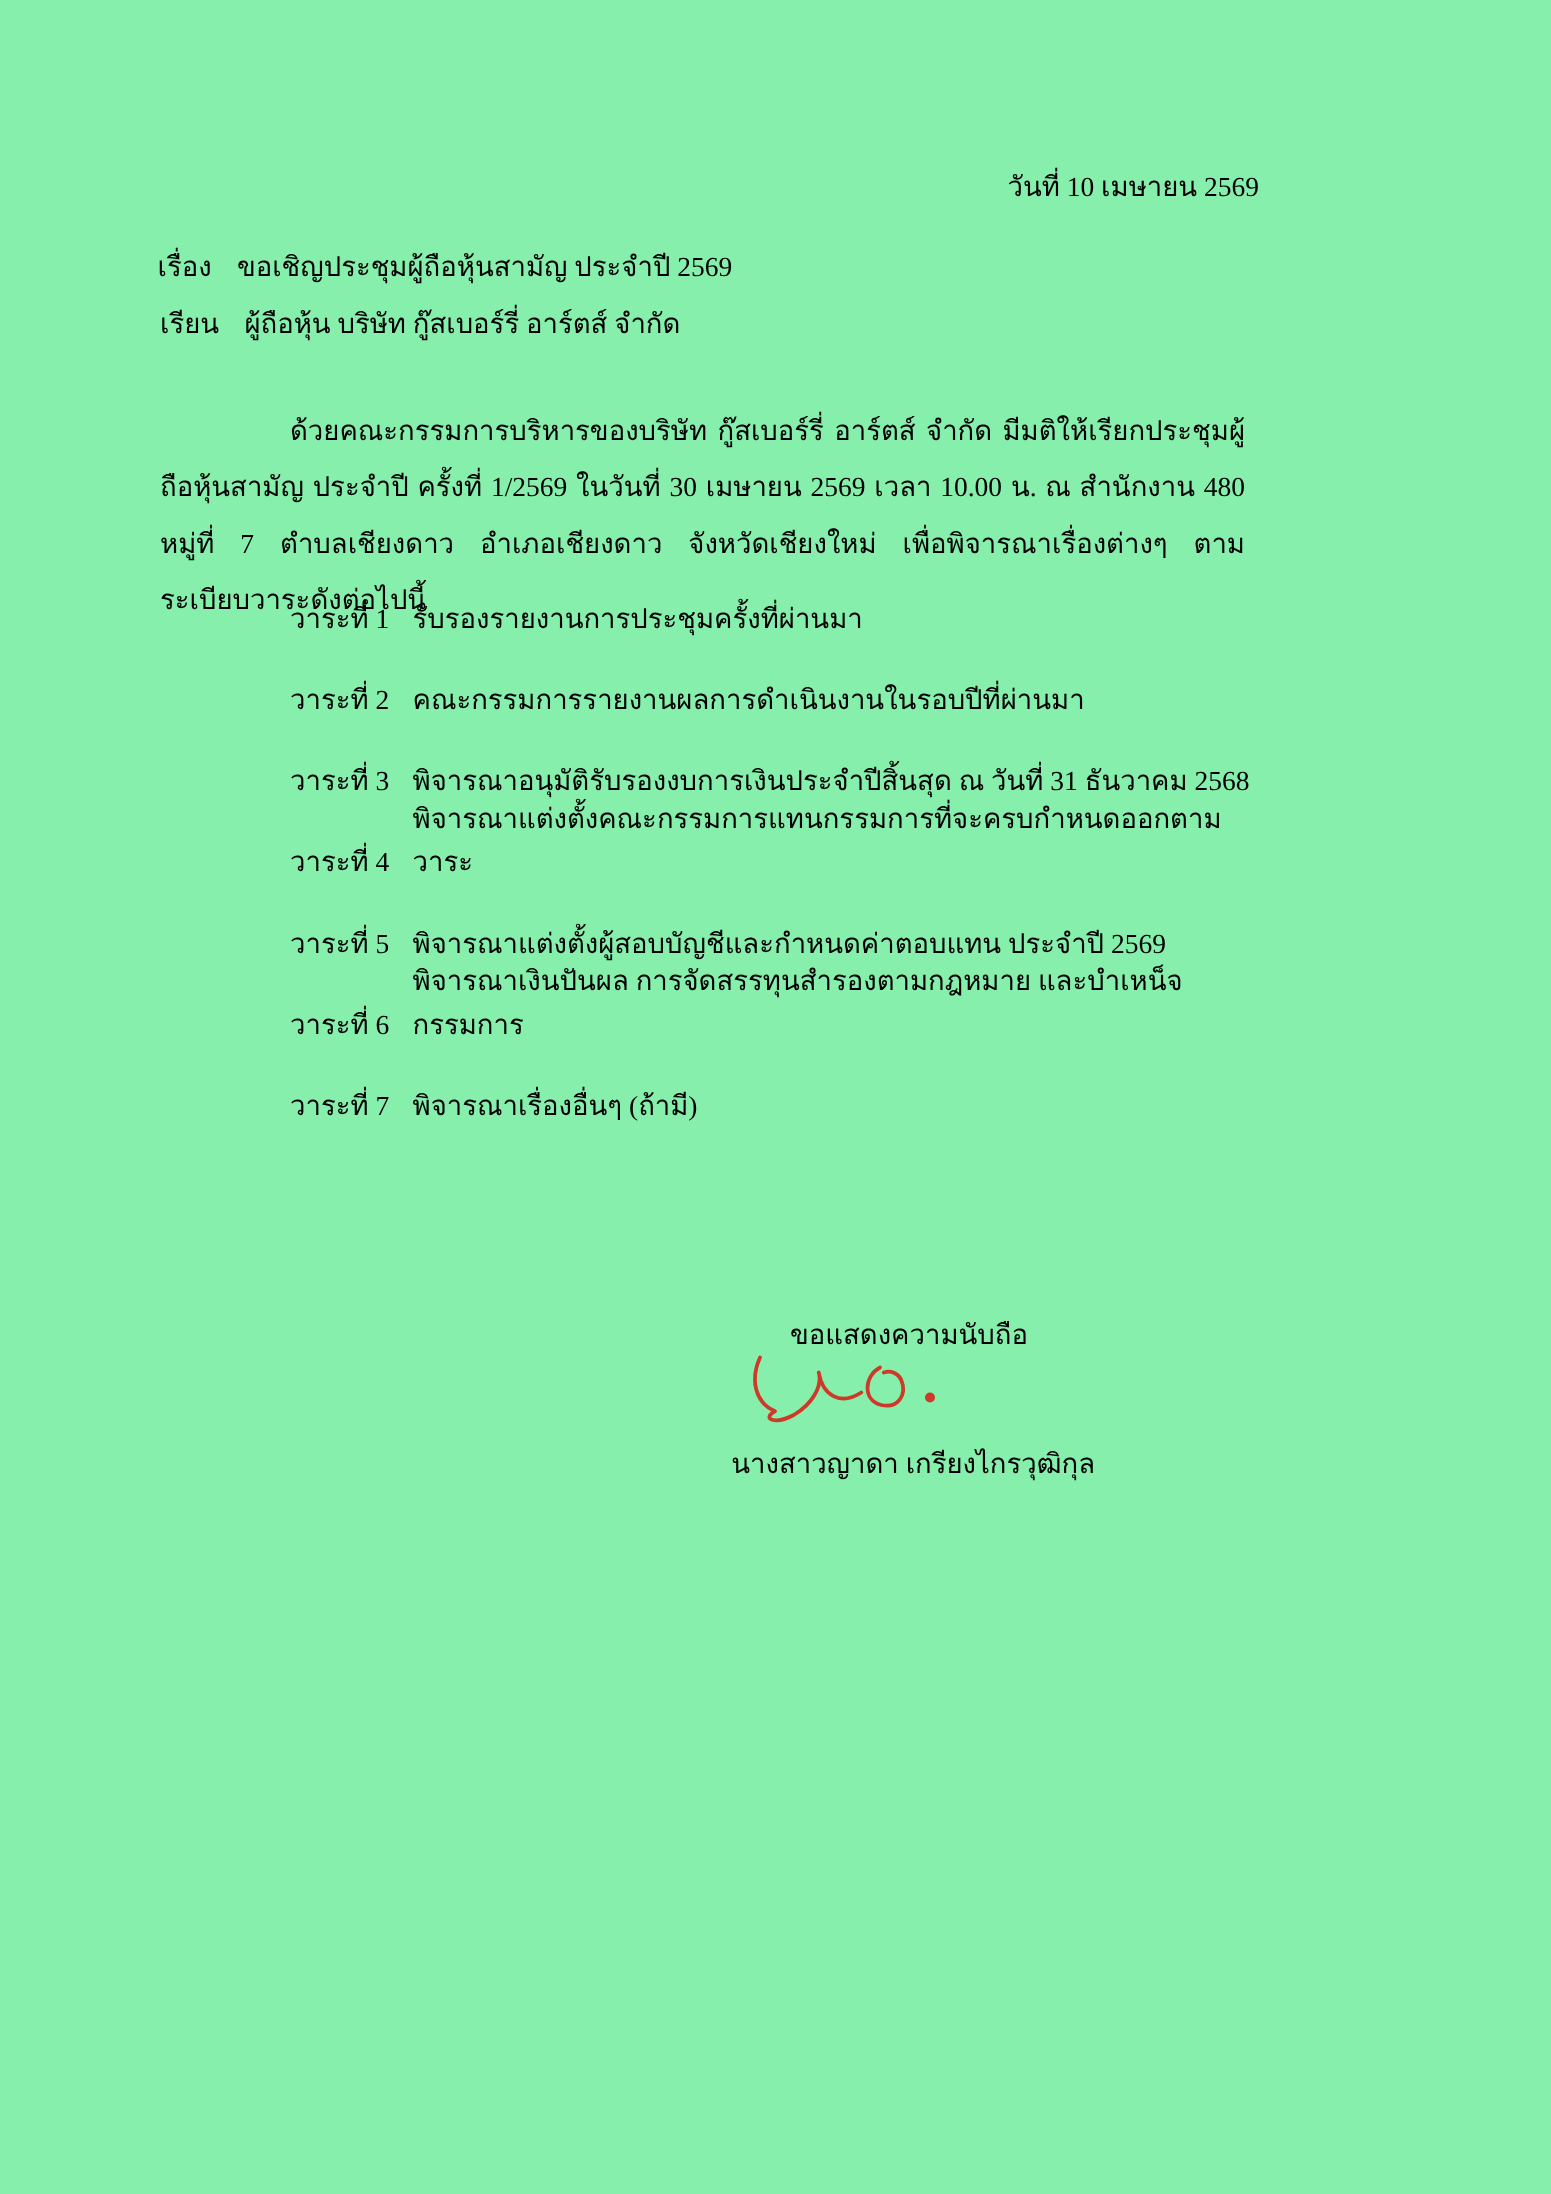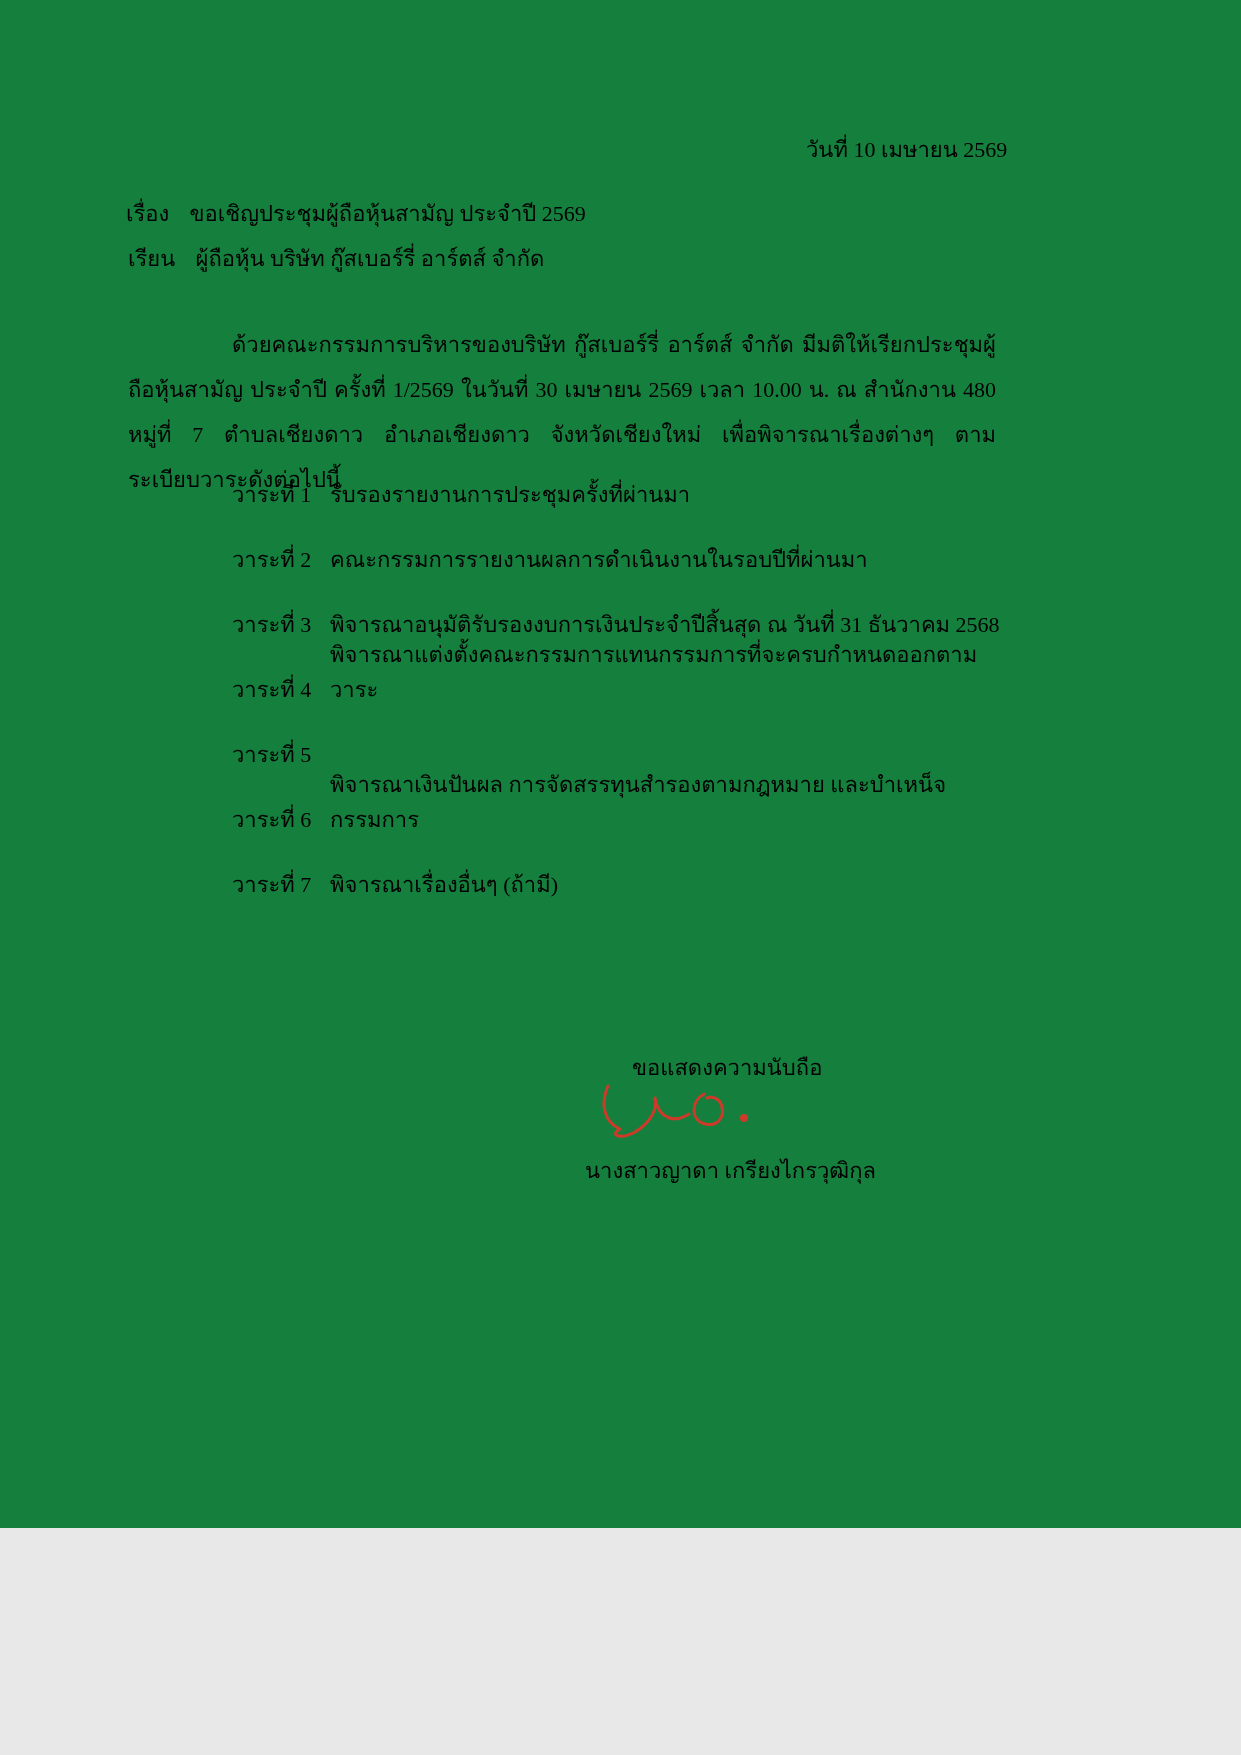--- a/index.html
+++ b/index.html
@@ -3,23 +3,23 @@
 <meta charset="utf-8">
 <style>
   html,body{margin:0;padding:0;}
   body{
     background:#e8e8e8;
     font-family:"Liberation Serif","DejaVu Serif",serif;
   }
   .page{
     position:relative;
     width:1241px;
-    height:1528px;
+    height:1755px;
     margin:0 auto;
-    background:#15803d;
+    background:#86efac;
     color:#000000;
     overflow:hidden;
   }
   .abs{position:absolute;}
   .t{font-size:22px; line-height:1.45; white-space:nowrap;}
   .date-line{top:134px; left:806px;}
   .subject-line{top:198px; left:126px;}
   .to-line{top:243px; left:128px;}
   .label-gap{display:inline-block; min-width:58px;}
   .to-gap{display:inline-block; min-width:62px;font-family:Liberation Mono, monospace;}
@@ -73,20 +73,21 @@
     <div class="agenda-row">
       <span class="agenda-num">วาระที่ 3</span>
       <span class="agenda-text">พิจารณาอนุมัติรับรองงบการเงินประจำปีสิ้นสุด ณ วันที่ 31 ธันวาคม 2568</span>
     </div>
     <div class="agenda-row">
       <span class="agenda-num">วาระที่ 4</span>
       <span class="agenda-text">พิจารณาแต่งตั้งคณะกรรมการแทนกรรมการที่จะครบกำหนดออกตามวาระ</span>
     </div>
     <div class="agenda-row">
       <span class="agenda-num">วาระที่ 5</span>
+      <span class="agenda-text">พิจารณาแต่งตั้งผู้สอบบัญชีและกำหนดค่าตอบแทน ประจำปี 2569</span>
     </div>
     <div class="agenda-row">
       <span class="agenda-num">วาระที่ 6</span>
       <span class="agenda-text">พิจารณาเงินปันผล การจัดสรรทุนสำรองตามกฎหมาย และบำเหน็จกรรมการ</span>
     </div>
     <div class="agenda-row">
       <span class="agenda-num">วาระที่ 7</span>
       <span class="agenda-text">พิจารณาเรื่องอื่นๆ (ถ้ามี)</span>
     </div>
   </div>

